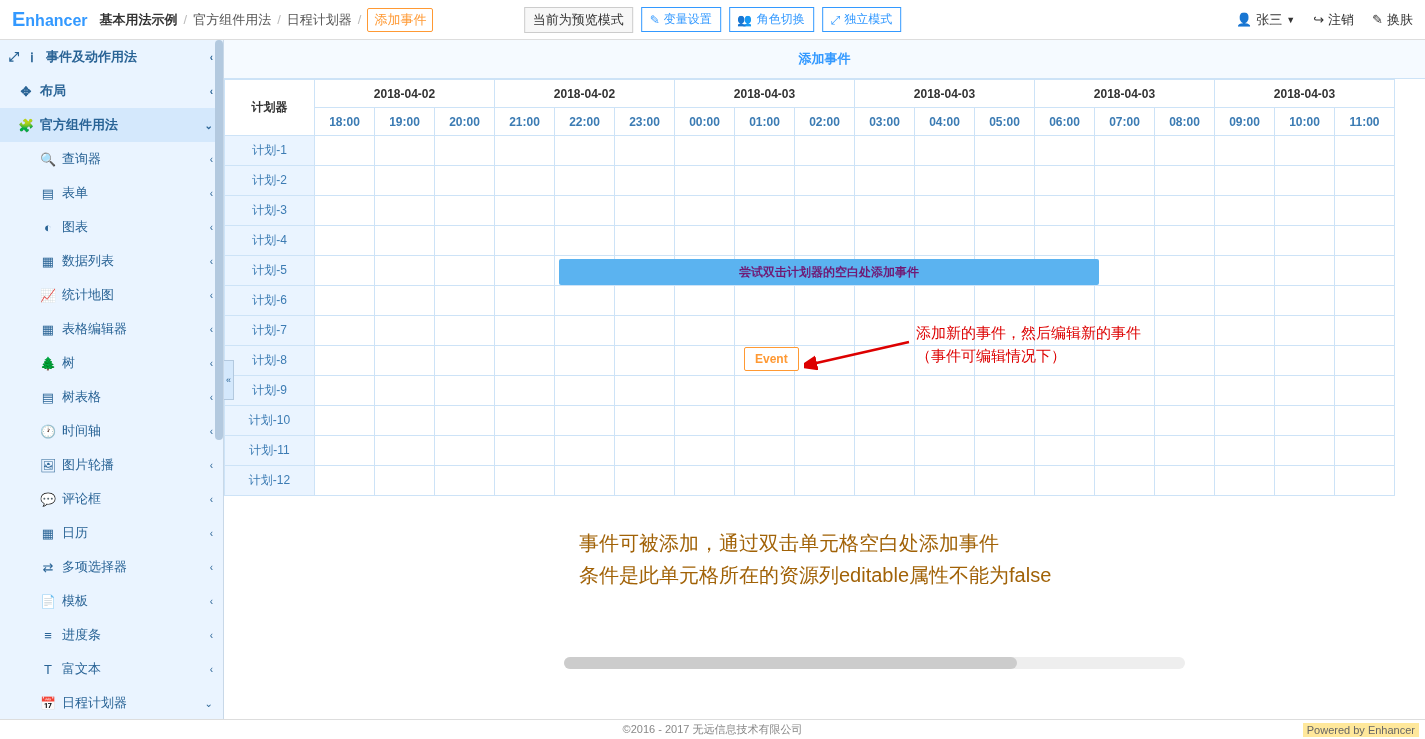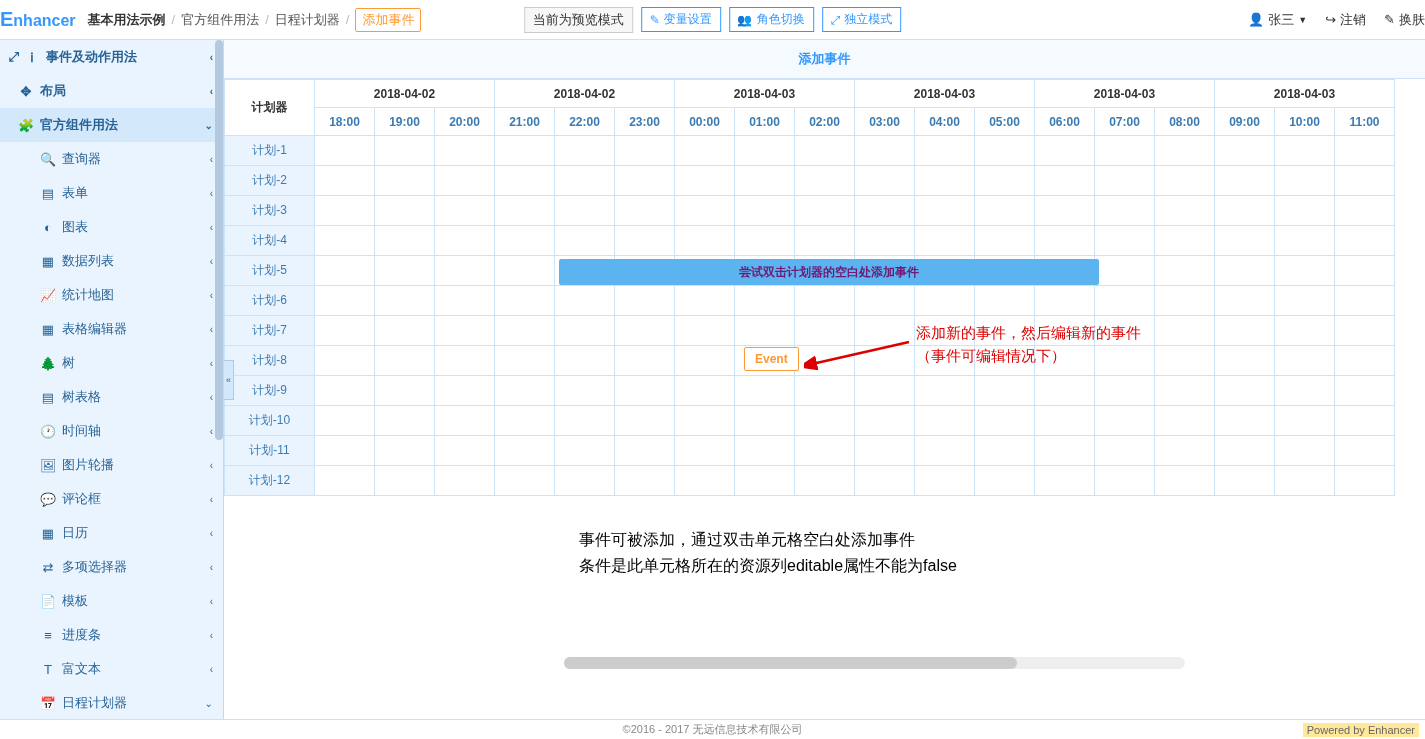--- a/index.html
+++ b/index.html
@@ -1,17 +1,17 @@
 <!DOCTYPE html>
 <html><head>
 <meta charset="utf-8">
 <style>
 *{box-sizing:border-box;margin:0;padding:0}
 body{font-family:"Helvetica Neue",Arial,"Microsoft YaHei",sans-serif;font-size:13px;color:#333;overflow:hidden}
-.topbar{height:40px;border-bottom:1px solid #ddd;display:flex;align-items:center;padding:0 0;background:#fff;position:relative}
+.topbar{height:40px;border-bottom:1px solid #ddd;display:flex;align-items:center;padding:0 12px;background:#fff;position:relative}
 .logo{color:#3399ff;font-weight:bold;font-size:16px;margin-right:12px}
 .logo .e{font-size:20px}
 .breadcrumb{display:flex;align-items:center;gap:6px;font-size:13px}
 .breadcrumb .sep{color:#bbb}
 .breadcrumb .crumb{color:#555}
 .breadcrumb .crumb.bold{font-weight:bold;color:#333}
 .breadcrumb .crumb.active{color:#ff9933;border:1px solid #ff9933;padding:2px 6px;border-radius:2px}
 .topbar-center{position:absolute;left:50%;transform:translateX(-50%);display:flex;align-items:center;gap:8px}
 .preview-label{border:1px solid #ccc;padding:3px 8px;background:#f7f7f7}
 .btn{border:1px solid #3399ff;color:#3399ff;background:#fff;padding:3px 8px;cursor:pointer;font-size:12px;display:inline-flex;align-items:center;gap:4px}
@@ -34,21 +34,21 @@
 .sched-table th,.sched-table td{border:1px solid #cde3f7;text-align:center;font-size:12px;color:#3b7bb3}
 .date-row th{height:28px;font-weight:bold;color:#333;background:#fff}
 .hour-row th{height:28px;font-weight:bold;background:#fff}
 .res-col{width:90px;background:#eaf4ff;color:#3b7bb3}
 .res-cell{background:#eaf4ff;height:30px}
 .data-cell{width:60px;height:30px;background:#fff}
 .event-bar{position:absolute;background:#5bb3f0;color:#701a75;font-weight:bold;font-size:12px;display:flex;align-items:center;justify-content:center;border-radius:2px;height:26px}
 .event-box{position:absolute;border:1px solid #ff9933;color:#ff9933;background:#fff;font-weight:bold;font-size:12px;padding:4px 10px;border-radius:2px}
 .annotation{position:absolute;color:#d00;font-size:15px;font-weight:500;line-height:1.5;pointer-events:none}
 .arrow{position:absolute;pointer-events:none}
-.footer-note{position:absolute;color:#000000;font-size:16px;line-height:1.6}
+.footer-note{position:absolute;color:#a16207;font-size:20px;line-height:1.6}
 .hscroll{position:absolute;bottom:8px;left:340px;right:240px;height:12px;background:#eee;border-radius:6px}
 .hscroll-thumb{position:absolute;left:0;width:73%;height:100%;background:#ccc;border-radius:6px}
 .statusbar{height:20px;border-top:1px solid #ddd;font-size:11px;color:#888;display:flex;align-items:center;justify-content:center;position:relative;background:#fff}
 .powered{position:absolute;right:6px;background:#ffe89b;padding:1px 4px;color:#666}
 svg{display:block}
 </style>
 </head>
 <body>
 
 <div class="topbar">

